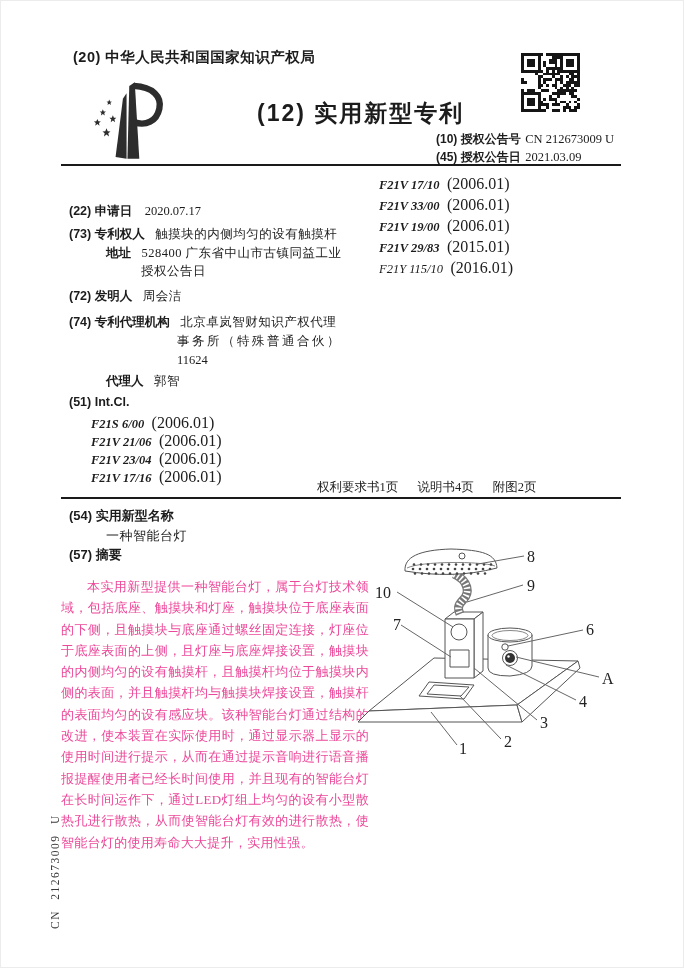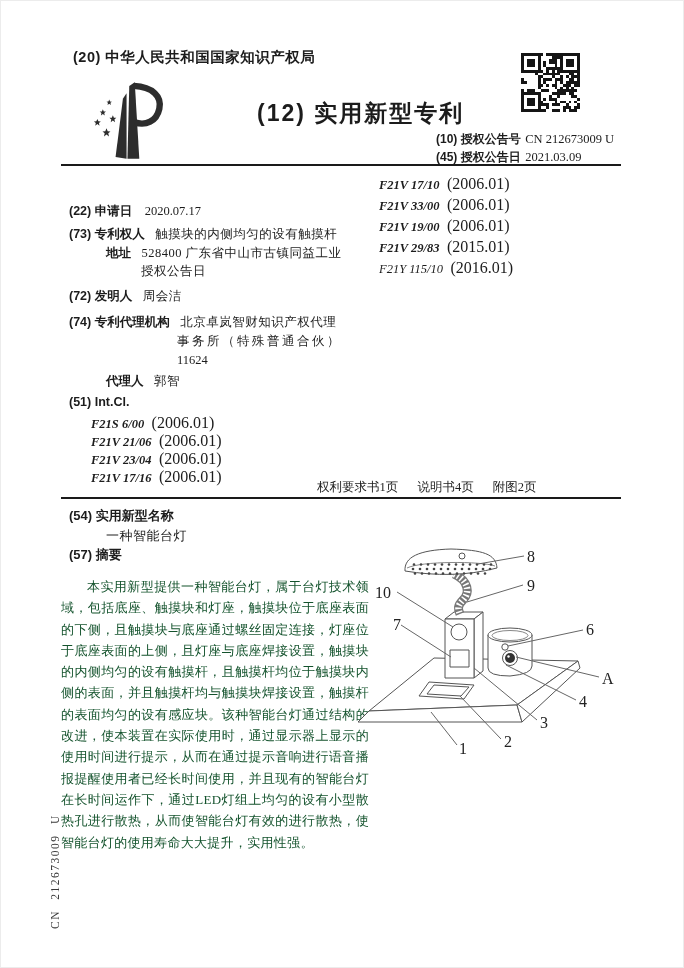--- a/index.html
+++ b/index.html
@@ -19,21 +19,21 @@
   .rule{position:absolute;left:60px;width:560px;height:2px;background:#1a1a1a;}
   .ipc-code{font-family:"Liberation Serif",serif;font-style:italic;font-weight:bold;font-size:12.5px;}
   .ipc-ver{font-family:"Liberation Serif",serif;font-size:16px;margin-left:3px;}
   .ipc-light .ipc-code{font-weight:normal;}
   .entry{line-height:16px;}
   .pages-info{font-family:"Liberation Serif",serif;font-size:12.5px;}
   .pages-info span{margin-left:16px;}
   .abstract{
     position:absolute;left:60px;top:562px;width:308px;white-space:normal;
     font-family:"Liberation Serif",serif;font-size:13px;line-height:21.3px;
-    text-align:justify;text-indent:2em;letter-spacing:0.3px;color:#14532d;
+    text-align:justify;text-indent:2em;letter-spacing:0.3px;color:#ec4899;
   }
   .vertical-text{
     position:absolute;left:48px;top:928px;transform:rotate(-90deg);
     transform-origin:0 0;font-family:"Liberation Serif",serif;font-size:11.5px;
     letter-spacing:1.5px;word-spacing:6px;color:#3a3a3a;white-space:nowrap;
   }
   #qr-grid{position:absolute;left:520px;top:52px;width:57px;height:57px;background:#fff;}
   #qr-grid i{position:absolute;width:2.8px;height:2.8px;background:#151515;}
   .fig-label{font-family:"Liberation Serif",serif;font-size:16px;fill:#222;}
 </style>

